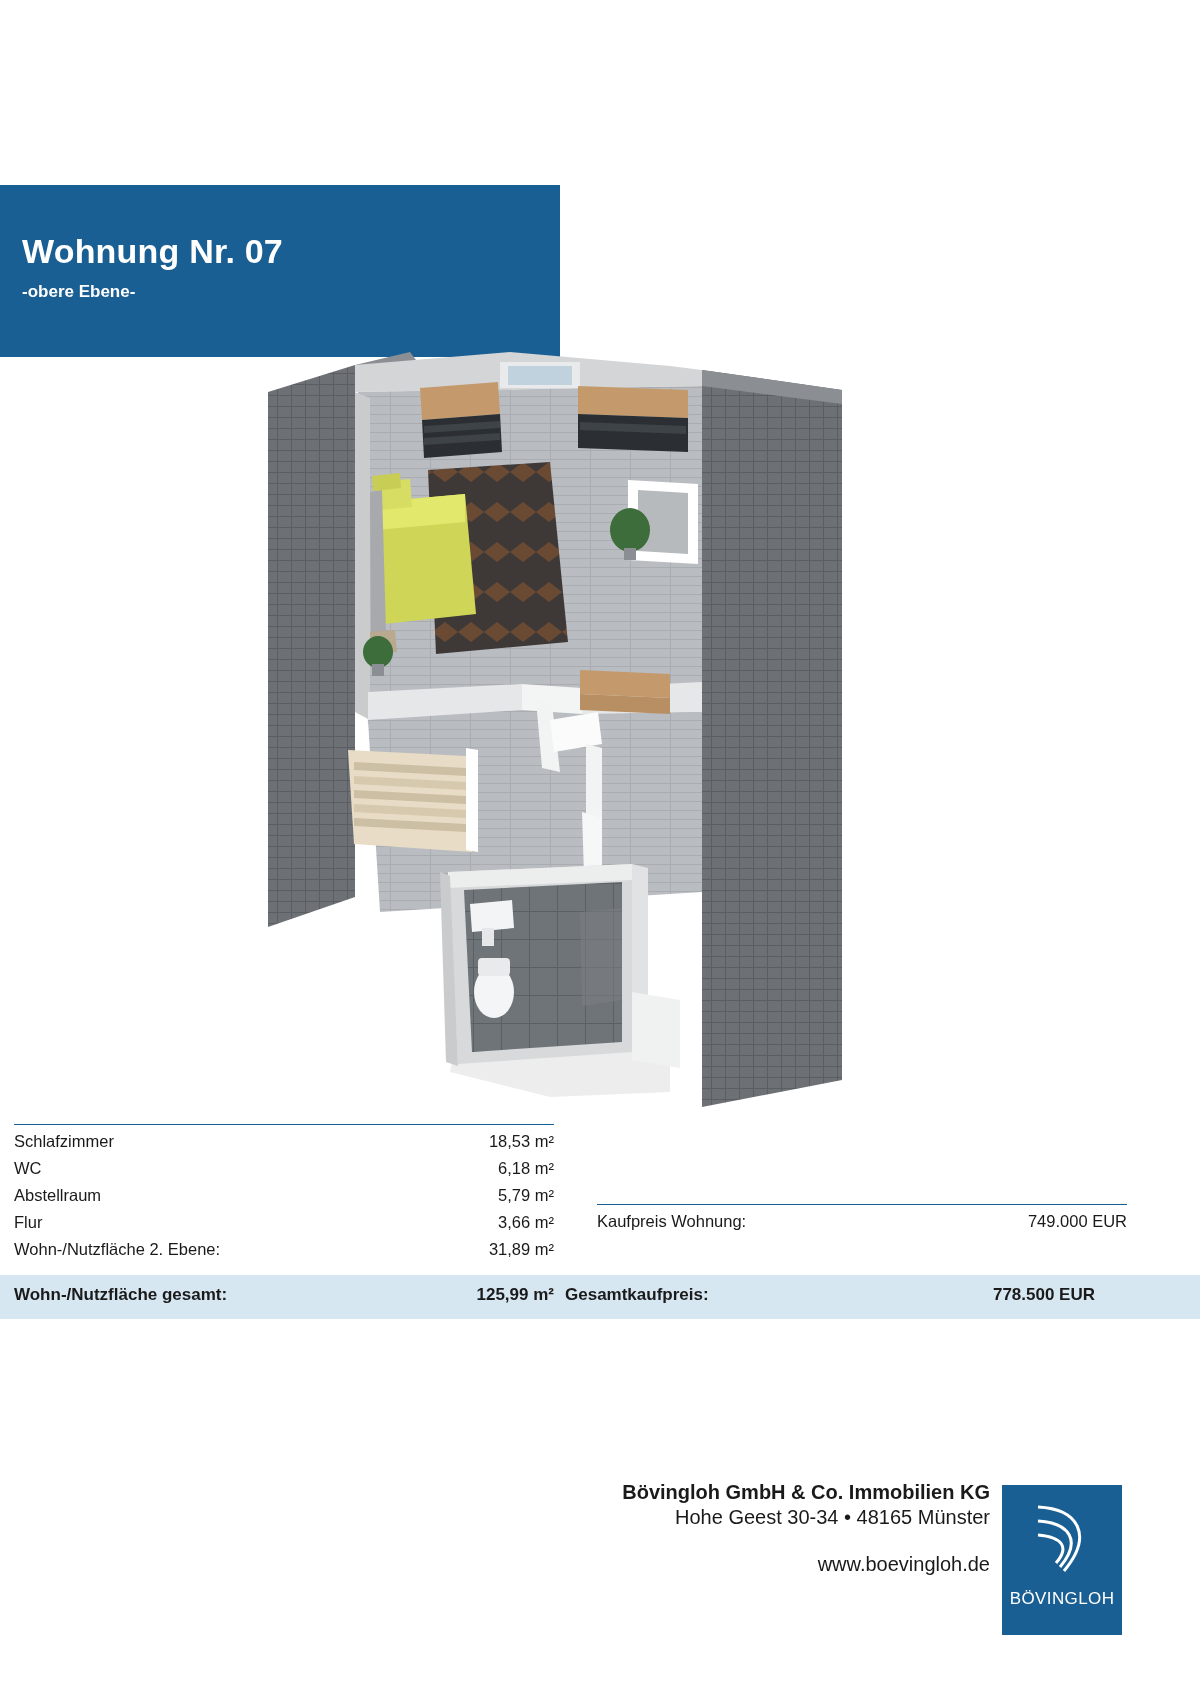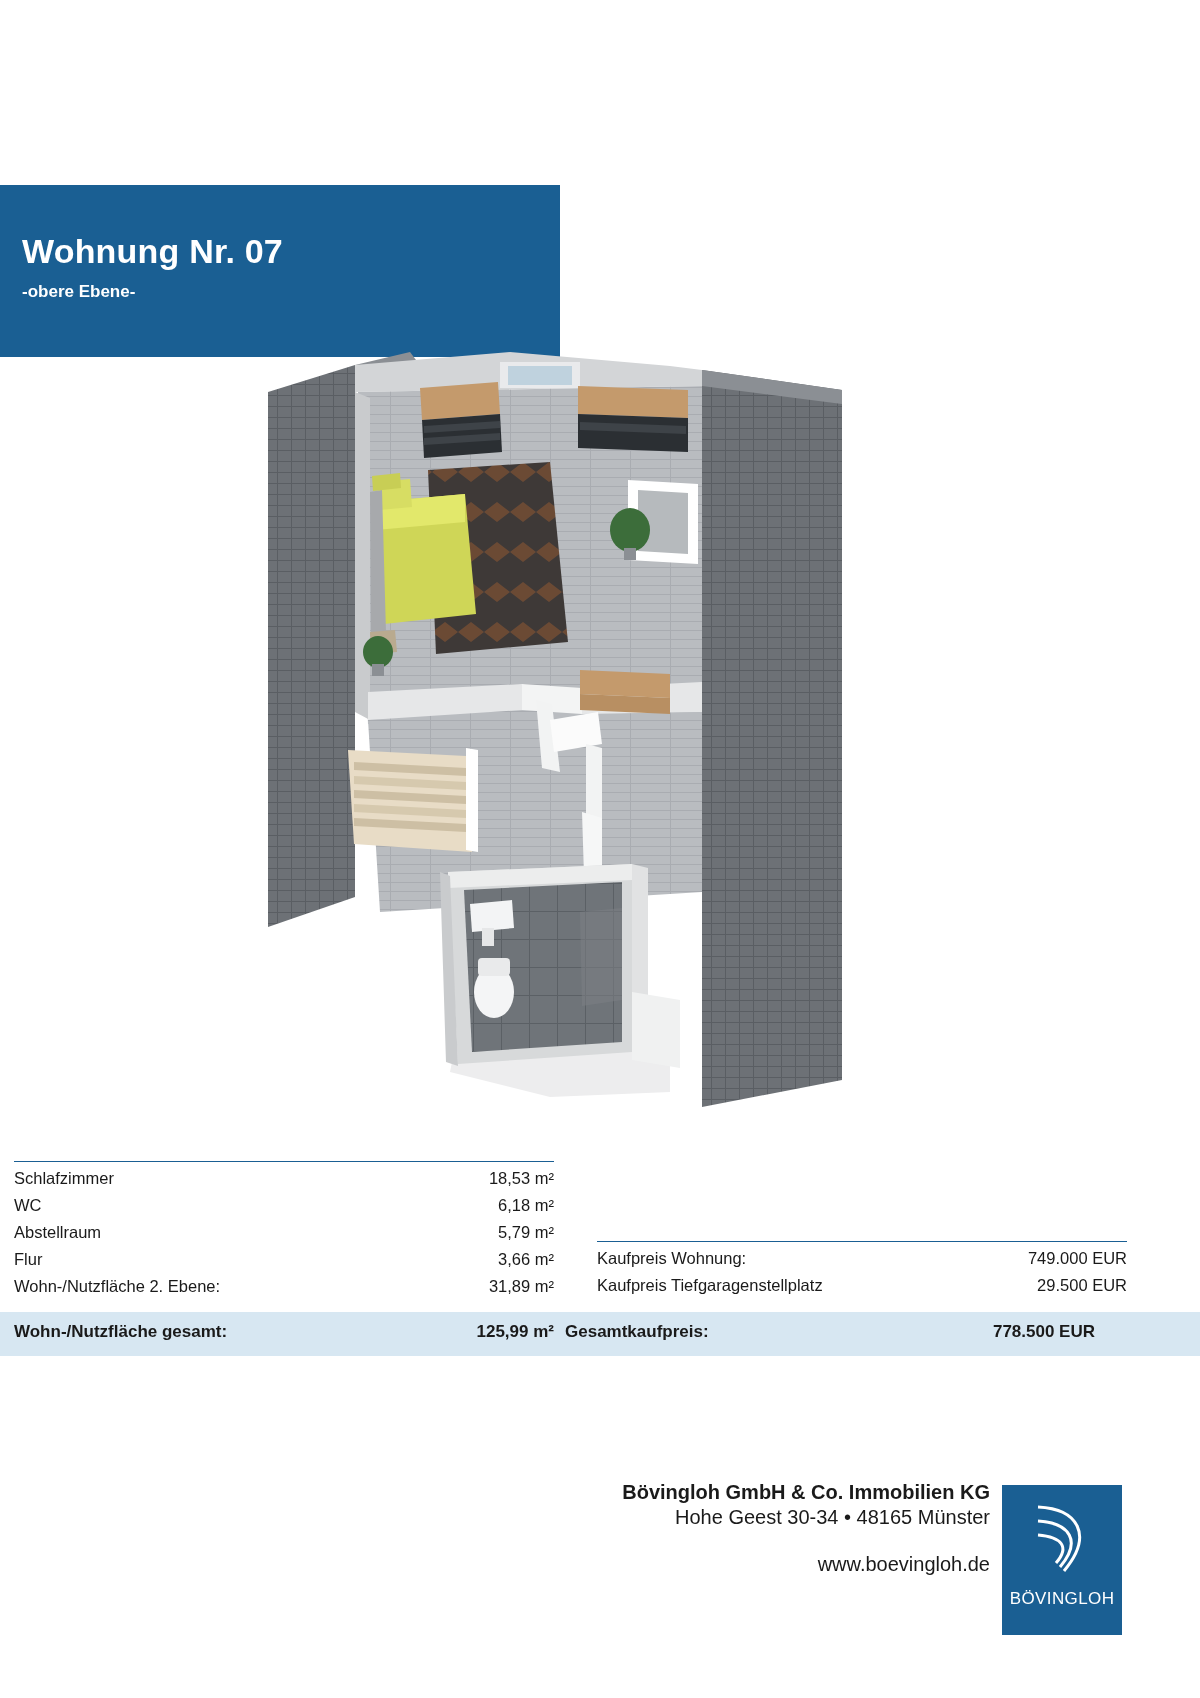--- a/index.html
+++ b/index.html
@@ -44,21 +44,20 @@
     width: 610px; height: 760px;
   }
   #floorplan svg { display: block; }
 
   
   #info-block {
     position: absolute;
     left: 0; top: 1124px;
     width: 1200px;
     height: 200px;
-    margin-top: 37px;
   }
   .col-left {
     position: absolute;
     left: 14px; top: 0;
     width: 540px;
   }
   .col-right {
     position: absolute;
     left: 597px; top: 80px;
     width: 530px;
@@ -314,24 +313,20 @@
       <span class="lbl">Wohn-/Nutzfläche 2. Ebene:</span>
       <span class="val">31,89 m²</span>
     </div>
   </div>
 
   <div class="col-right">
     <div class="rowline toprule">
       <span class="lbl">Kaufpreis Wohnung:</span>
       <span class="val">749.000 EUR</span>
     </div>
-    <div class="rowline">
-      <span class="lbl">Kaufpreis Tiefgaragenstellplatz</span>
-      <span class="val">29.500 EUR</span>
-    </div>
   </div>
 
   <div id="total-bar">
     <div class="inner-left">
       <span>Wohn-/Nutzfläche gesamt:</span>
       <span>125,99 m²</span>
     </div>
     <div class="inner-right">
       <span>Gesamtkaufpreis:</span>
       <span>778.500 EUR</span>

